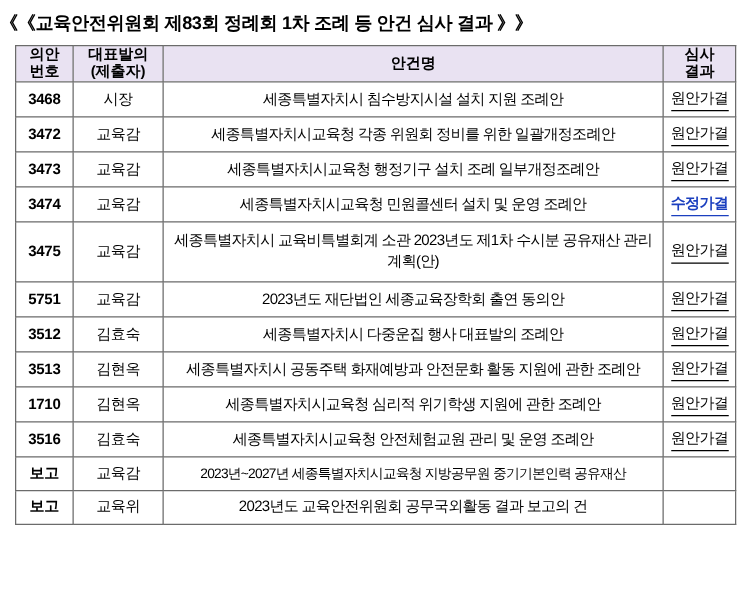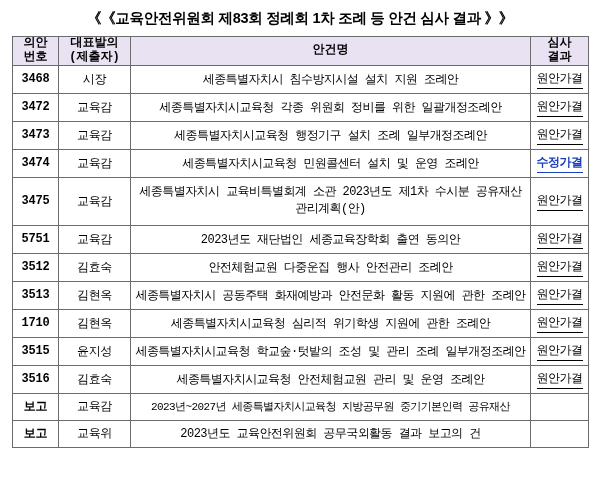--- a/index.html
+++ b/index.html
@@ -15,36 +15,35 @@
     overflow: hidden;
   }
   .page {
     width: 600px;
     height: 485px;
     position: relative;
     box-sizing: border-box;
     padding: 0;
   }
   .doc-title {
-    text-align: center;
+    text-align: left;
     font-size: 14.5px;
     font-weight: bold;
     letter-spacing: -0.3px;
     padding: 9px 0 8px 0;
     white-space: nowrap;
   }
   .table-wrap {
     padding: 0 12px;
   }
   table.main {
     border-collapse: collapse;
     width: 576px;
     table-layout: fixed;
     border: 1.6px solid #4a4a4a;
-    font-family: Liberation Mono, monospace;
   }
   table.main th, table.main td {
     border: 1px solid #6b6b6b;
     text-align: center;
     vertical-align: middle;
     font-size: 12px;
     padding: 0;
     height: 28px;
     box-sizing: border-box;
     overflow: hidden;
@@ -191,44 +190,38 @@
         <tr>
           <td class="num">5751</td>
           <td class="prop">교육감</td>
           <td class="bill">2023년도 재단법인 세종교육장학회 출연 동의안</td>
           <td class="result"><span class="mark">원안가결</span></td>
         </tr>
 
         <tr>
           <td class="num">3512</td>
           <td class="prop">김효숙</td>
-          <td class="bill">안전체험교원 다중운집 행사 안전관리 조례안</td>
+          <td class="bill">세종특별자치시 다중운집 행사 대표발의 조례안</td>
           <td class="result"><span class="mark">원안가결</span></td>
         </tr>
 
         <tr>
           <td class="num">3513</td>
           <td class="prop">김현옥</td>
           <td class="bill">세종특별자치시 공동주택 화재예방과 안전문화 활동 지원에 관한 조례안</td>
           <td class="result"><span class="mark">원안가결</span></td>
         </tr>
 
         <tr>
           <td class="num">1710</td>
           <td class="prop">김현옥</td>
           <td class="bill">세종특별자치시교육청 심리적 위기학생 지원에 관한 조례안</td>
           <td class="result"><span class="mark">원안가결</span></td>
         </tr>
 
-        <tr>
-          <td class="num">3515</td>
-          <td class="prop">윤지성</td>
-          <td class="bill">세종특별자치시교육청 학교숲·텃밭의 조성 및 관리 조례 일부개정조례안</td>
-          <td class="result"><span class="mark">원안가결</span></td>
-        </tr>
 
         <tr>
           <td class="num">3516</td>
           <td class="prop">김효숙</td>
           <td class="bill">세종특별자치시교육청 안전체험교원 관리 및 운영 조례안</td>
           <td class="result"><span class="mark">원안가결</span></td>
         </tr>
 
         <tr class="blank">
           <td class="num">보고</td>

